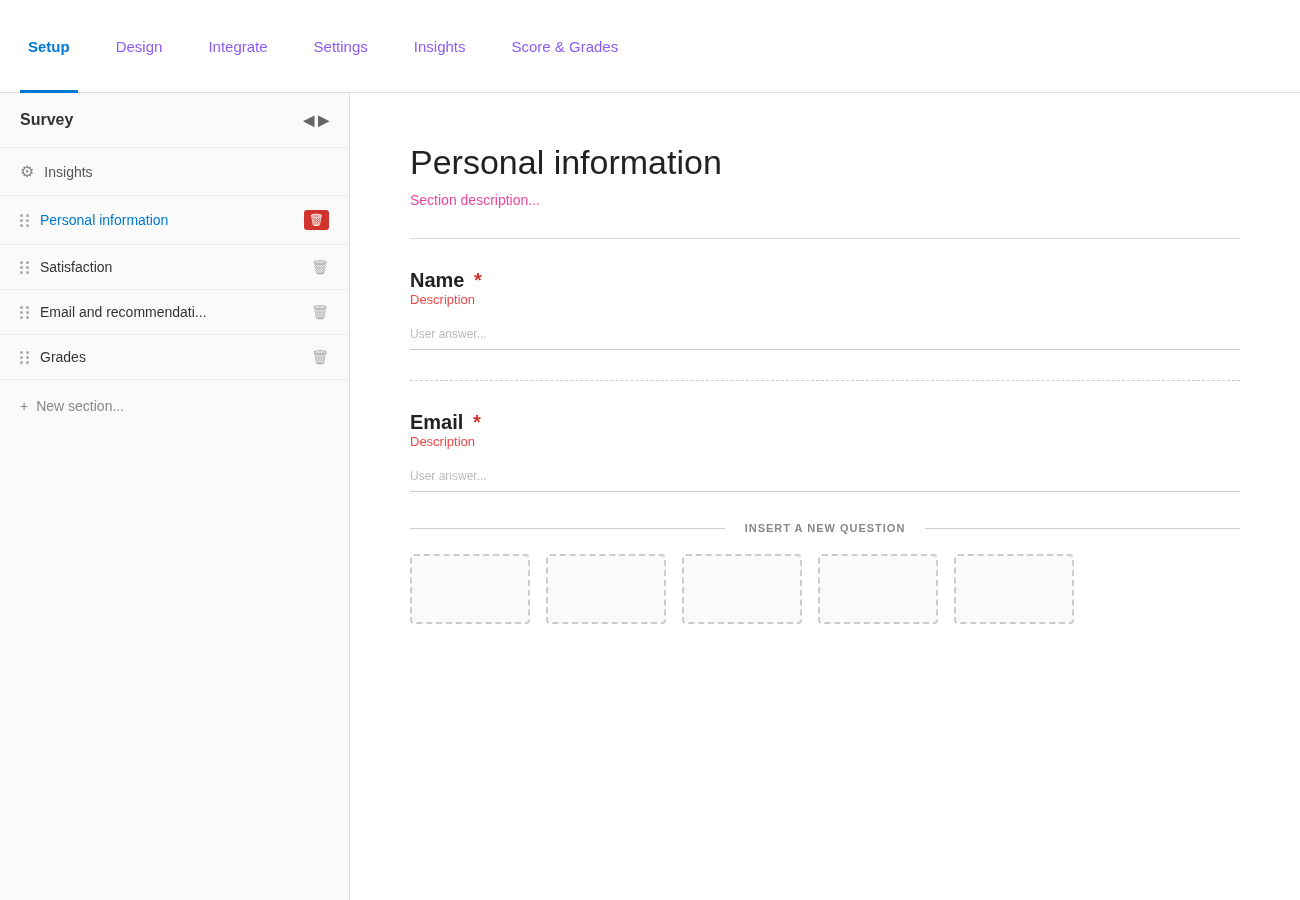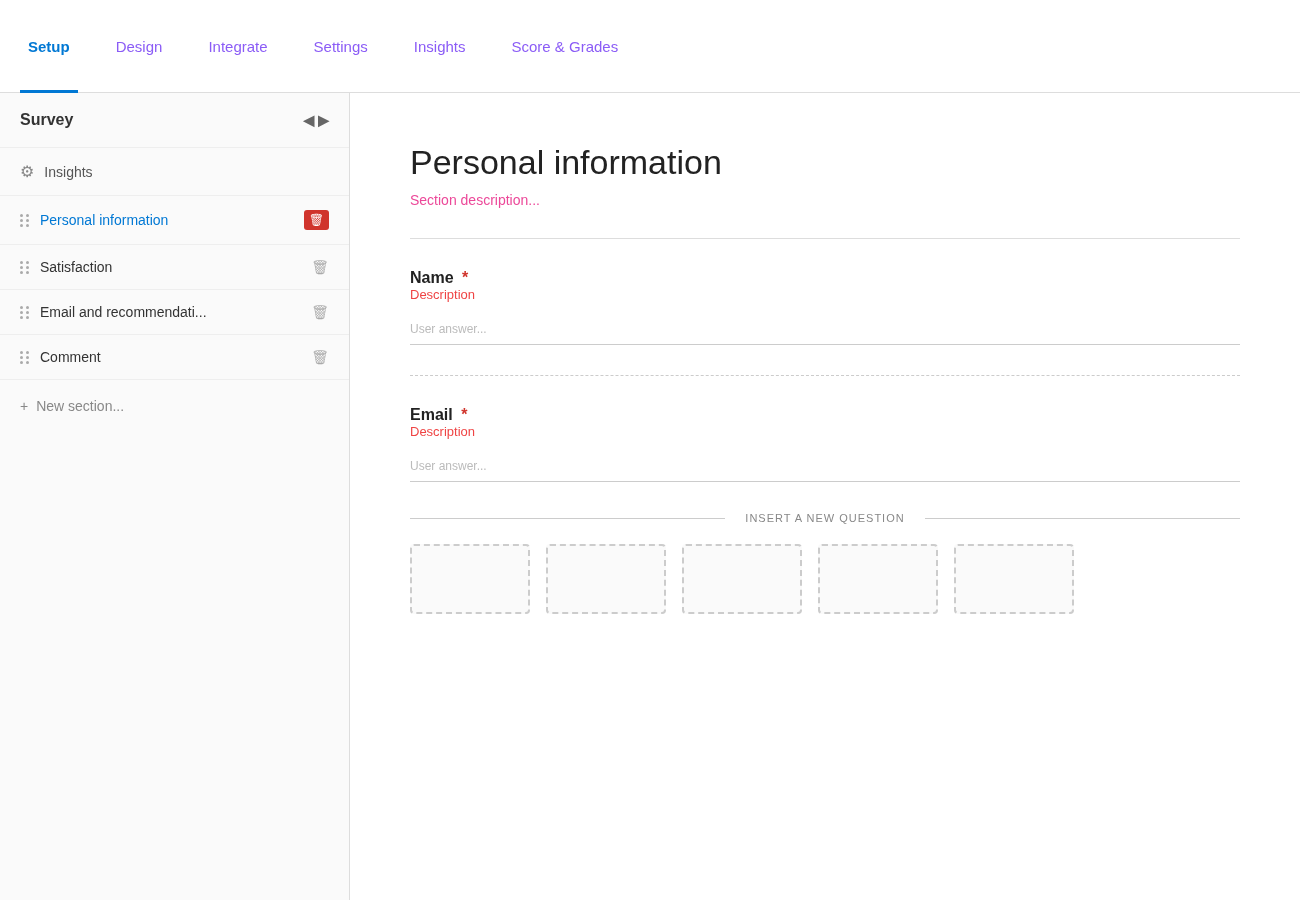--- a/index.html
+++ b/index.html
@@ -148,21 +148,21 @@
     }
     .section-divider {
       border: none;
       border-top: 1px solid #ddd;
       margin: 30px 0;
     }
     .question-block {
       margin-bottom: 30px;
     }
     .question-title {
-      font-size: 16px;
+      font-size: 20px;
       font-weight: 600;
       color: #222;
       margin-bottom: 4px;
     }
     .question-required {
       color: #d0342c;
       margin-left: 4px;
     }
     .question-description {
       font-size: 13px;
@@ -183,20 +183,21 @@
     .question-divider {
       border: none;
       border-top: 1px dashed #ccc;
       margin: 30px 0;
     }
     .insert-question-row {
       display: flex;
       align-items: center;
       gap: 20px;
       margin: 30px 0 20px;
+      font-weight: bold;
     }
     .insert-line {
       flex: 1;
       border-top: 1px solid #ccc;
     }
     .insert-label {
       font-size: 11px;
       color: #888;
       letter-spacing: 1px;
       text-transform: uppercase;
@@ -282,21 +283,21 @@
       </div>
       <div class="sidebar-item">
         <div class="drag-icon">
           <div class="dot"></div>
           <div class="dot"></div>
           <div class="dot"></div>
           <div class="dot"></div>
           <div class="dot"></div>
           <div class="dot"></div>
         </div>
-        <span class="item-label">Comment</span>
+        <span class="item-label">Grades</span>
         <span class="trash-icon">🗑</span>
       </div>
       <div class="new-section">
       <span>+</span>
       <span>New section...</span>
     </div>
   </aside>
 
   <main class="main-content">
     <h1 class="section-title">Personal information</h1>

